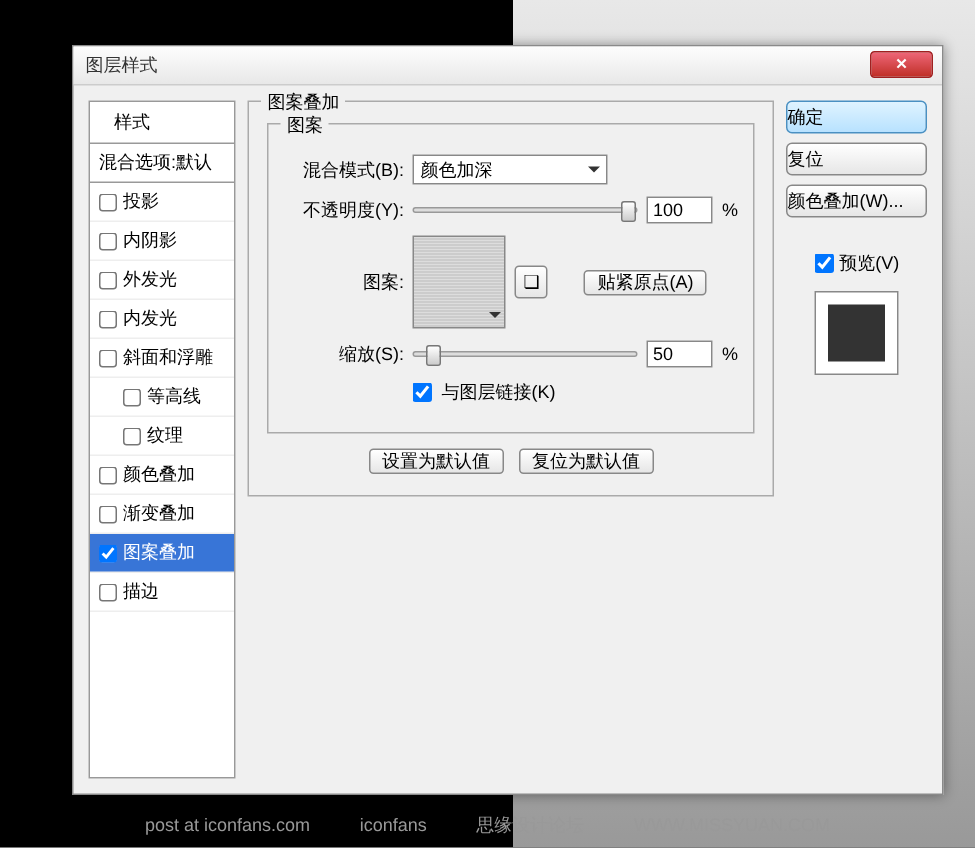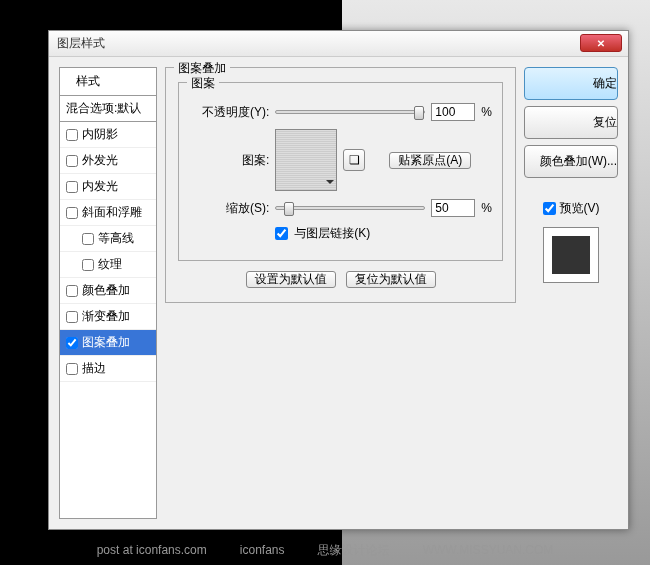--- a/index.html
+++ b/index.html
@@ -30,21 +30,21 @@
 .select{width:130px;height:20px;border:1px solid #888;background:#fff;padding:1px 18px 1px 4px;position:relative;display:inline-flex;align-items:center}
 .select::after{content:"";position:absolute;right:4px;top:7px;border:4px solid transparent;border-top-color:#333}
 .slider{width:150px;height:4px;background:#ddd;border:1px solid #999;position:relative;border-radius:2px}
 .thumb{position:absolute;top:-5px;width:10px;height:14px;background:linear-gradient(#fff,#ccc);border:1px solid #777;border-radius:2px}
 .num-input{width:44px;height:18px;border:1px solid #888;background:#fff;padding:1px 3px;text-align:left}
 .pattern-swatch{width:62px;height:62px;border:1px solid #888;background:repeating-linear-gradient(#ddd,#ddd 1px,#ccc 1px,#ccc 2px);position:relative}
 .pattern-swatch::after{content:"";position:absolute;right:2px;bottom:2px;border:4px solid transparent;border-top-color:#333}
 .small-btn{height:17px;padding:0 8px;border:1px solid #888;background:linear-gradient(#fff,#e6e6e6);border-radius:3px;cursor:pointer;display:inline-flex;align-items:center}
 .icon-btn{width:22px;height:22px;border:1px solid #888;background:linear-gradient(#fff,#e6e6e6);border-radius:3px;display:inline-flex;align-items:center;justify-content:center;cursor:pointer}
 .side-panel{width:98px;display:flex;flex-direction:column;gap:6px;align-items:center}
-.action-btn{width:94px;height:33px;border:1px solid #888;background:linear-gradient(#fff,#e6e6e6);border-radius:4px;cursor:pointer;display:flex;align-items:center;justify-content:flex-end}
+.action-btn{width:94px;height:22px;border:1px solid #888;background:linear-gradient(#fff,#e6e6e6);border-radius:4px;cursor:pointer;display:flex;align-items:center;justify-content:flex-start}
 .action-btn.primary{background:linear-gradient(#dff3ff,#b8e2ff);border-color:#4a90c2}
 .preview-check{display:flex;align-items:center;gap:4px;margin-top:16px}
 .preview-swatch{width:56px;height:56px;border:1px solid #888;background:#fff;display:flex;align-items:center;justify-content:center;margin-top:4px}
 .preview-inner{width:38px;height:38px;background:#333}
 .defaults-row{display:flex;gap:10px;justify-content:center;margin-top:10px}
 </style>
 </head>
 <body>
 <div class="bg-split"></div>
 
@@ -57,20 +57,24 @@
   </div>
   <div class="body">
     <div class="styles-panel">
       <div class="styles-header">样式</div>
       <div class="styles-list">
         <div class="style-item section">
             <span>混合选项:默认</span>
           </div>
         <div class="style-item">
             <input type="checkbox" style="">
+            <span>投影</span>
+          </div>
+        <div class="style-item">
+            <input type="checkbox" style="">
             <span>内阴影</span>
           </div>
         <div class="style-item">
             <input type="checkbox" style="">
             <span>外发光</span>
           </div>
         <div class="style-item">
             <input type="checkbox" style="">
             <span>内发光</span>
           </div>
@@ -104,20 +108,26 @@
           </div>
       </div>
     </div>
 
     <div class="main-panel">
       <div class="fieldset">
         <span class="fieldset-title">图案叠加</span>
         <div class="inner-fieldset">
           <span class="fieldset-title">图案</span>
 
+          <div class="row">
+            <span class="row-label">混合模式(B):</span>
+            <div class="select">
+                <span>颜色加深</span>
+              </div>
+          </div>
 
           <div class="row">
             <span class="row-label">不透明度(Y):</span>
             <div class="slider">
                 <div class="thumb" style="left:138px"></div>
               </div>
             <input class="num-input" value="100" style="">
             <span>%</span>
           </div>
 

